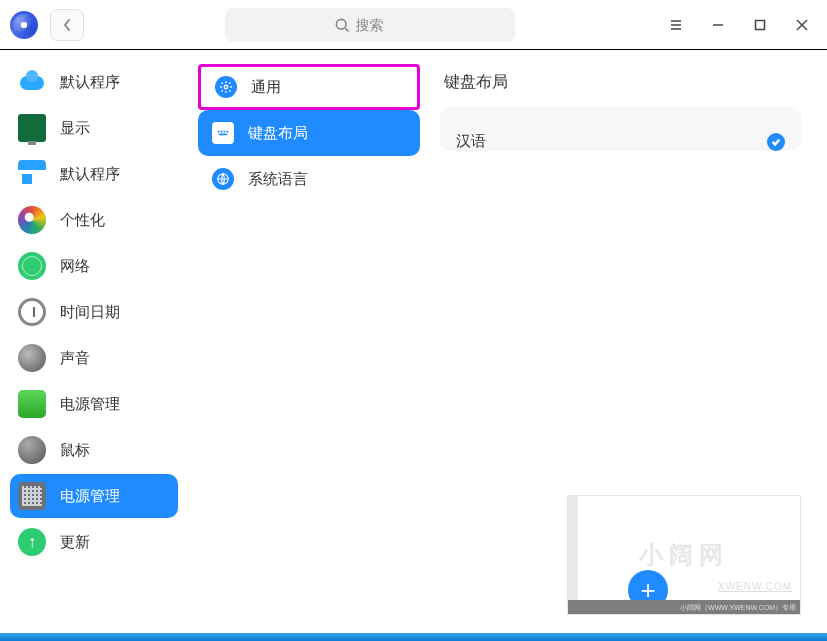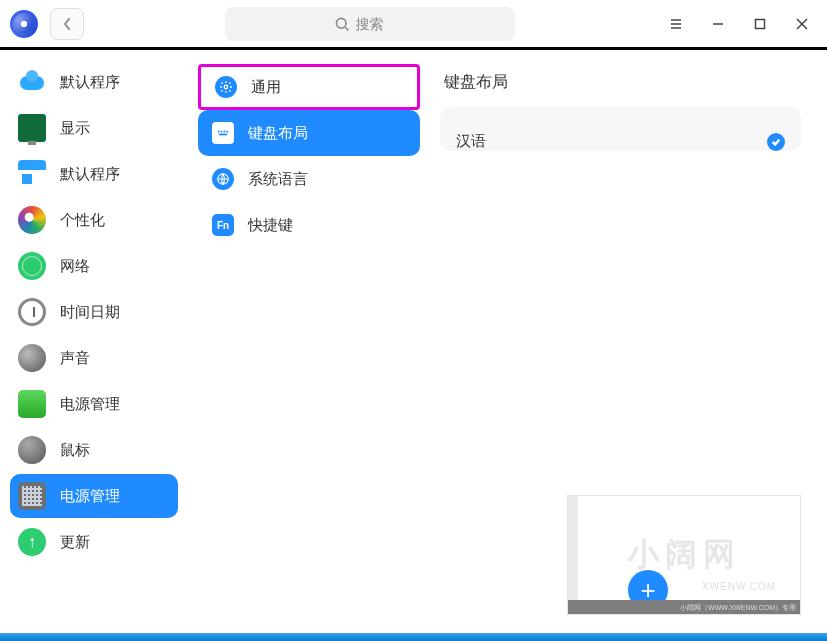--- a/index.html
+++ b/index.html
@@ -12,21 +12,21 @@
     font-size: 14px;
     color: #333;
   }
 
   
   .titlebar {
     height: 50px;
     display: flex;
     align-items: center;
     background: #fff;
-    border-bottom: 3px solid #000000;
+    border-bottom: 1px solid #000000;
     padding: 0 10px;
   }
   .logo {
     width: 28px; height: 28px;
     border-radius: 50%;
     background: radial-gradient(circle at 50% 50%, #4a6de5 0%, #2a4ed5 60%, #1a3ac5 100%);
     background: conic-gradient(#3a5ee5, #2a4ed5, #4a6de5, #3a5ee5);
     position: relative;
     margin-right: 12px;
   }
@@ -179,40 +179,41 @@
     border: 1px solid #e5e5e5;
     background: #fff;
     pointer-events: none;
   }
   .watermark .left-strip{
     position:absolute; left:0; top:0; bottom:0; width:10px; background:#e9e9e9;
   }
   .watermark .txt {
     position: absolute; inset: 0;
     display:flex; align-items:center; justify-content:center;
-    color: #e7e7e7; font-size: 32px; font-weight: 600;
+    color: #e7e7e7; font-size: 24px; font-weight: 600;
     letter-spacing: 6px;
   }
   .watermark .fab {
     position:absolute; left:60px; bottom:4px;
     width:40px; height:40px; border-radius:50%;
     background:#1f8bff; color:#fff;
     display:flex;align-items:center;justify-content:center;
     font-size:26px; line-height:1;
   }
   .watermark .footer{
     position:absolute; left:0; right:0; bottom:0; height:14px;
     background:#7d7d7d;
   }
   .watermark .footer-text{
     position:absolute; right:4px; bottom:1px; color:#ddd; font-size:7px;
   }
   .watermark .sub{
-    position:absolute; right:24px; bottom:22px; color:#ddd; font-size:10px;
+    position:absolute; right:8px; bottom:22px; color:#ddd; font-size:10px;
     letter-spacing:1px;
+    text-decoration:underline;
   }
 
   
   .ic-account{ background: linear-gradient(#222,#000); border-radius:50% 50% 40% 40%; }
   .ic-account::before{content:"";position:absolute;left:9px;top:3px;width:10px;height:10px;border-radius:50%;background:#f2c9a5;}
   .ic-account::after{content:"";position:absolute;left:4px;top:14px;width:20px;height:12px;border-radius:10px 10px 4px 4px;background:#111;}
   .ic-netacc{ border-radius:8px; }
   .ic-netacc::before{content:"";position:absolute;left:2px;top:8px;width:24px;height:14px;border-radius:10px;background:#29a9ff;}
   .ic-netacc::after{content:"";position:absolute;left:8px;top:2px;width:12px;height:12px;border-radius:50%;background:#4db8ff;}
   .ic-display{ background:#116b3a;border-radius:3px;}
@@ -357,24 +358,20 @@
     </div>
     <div class="sub-item">
       <div class="sub-icon" style="background:#1f8bff;border-radius:50%;">
         <svg viewBox="0 0 24 24" fill="none" stroke="#fff" stroke-width="2">
             <circle cx="12" cy="12" r="9"></circle>
             <path d="M3 12h18M12 3c3 3 3 15 0 18M12 3c-3 3-3 15 0 18"></path>
           </svg>
       </div>
       <span class="sub-label">系统语言</span>
     </div>
-    <div class="sub-item">
-      <div class="sub-icon" style="background:#1f8bff;border-radius:5px;color:#fff;font-size:10px;font-weight:600;">Fn</div>
-      <span class="sub-label">快捷键</span>
-    </div>
   </div>
 
   <div class="content">
     <div class="content-title">键盘布局</div>
     <div class="lang-row">
       <span>汉语</span>
       <div class="check">
         <svg viewBox="0 0 12 12">
             <path d="M2 6l3 3 5-6"></path>
           </svg>

